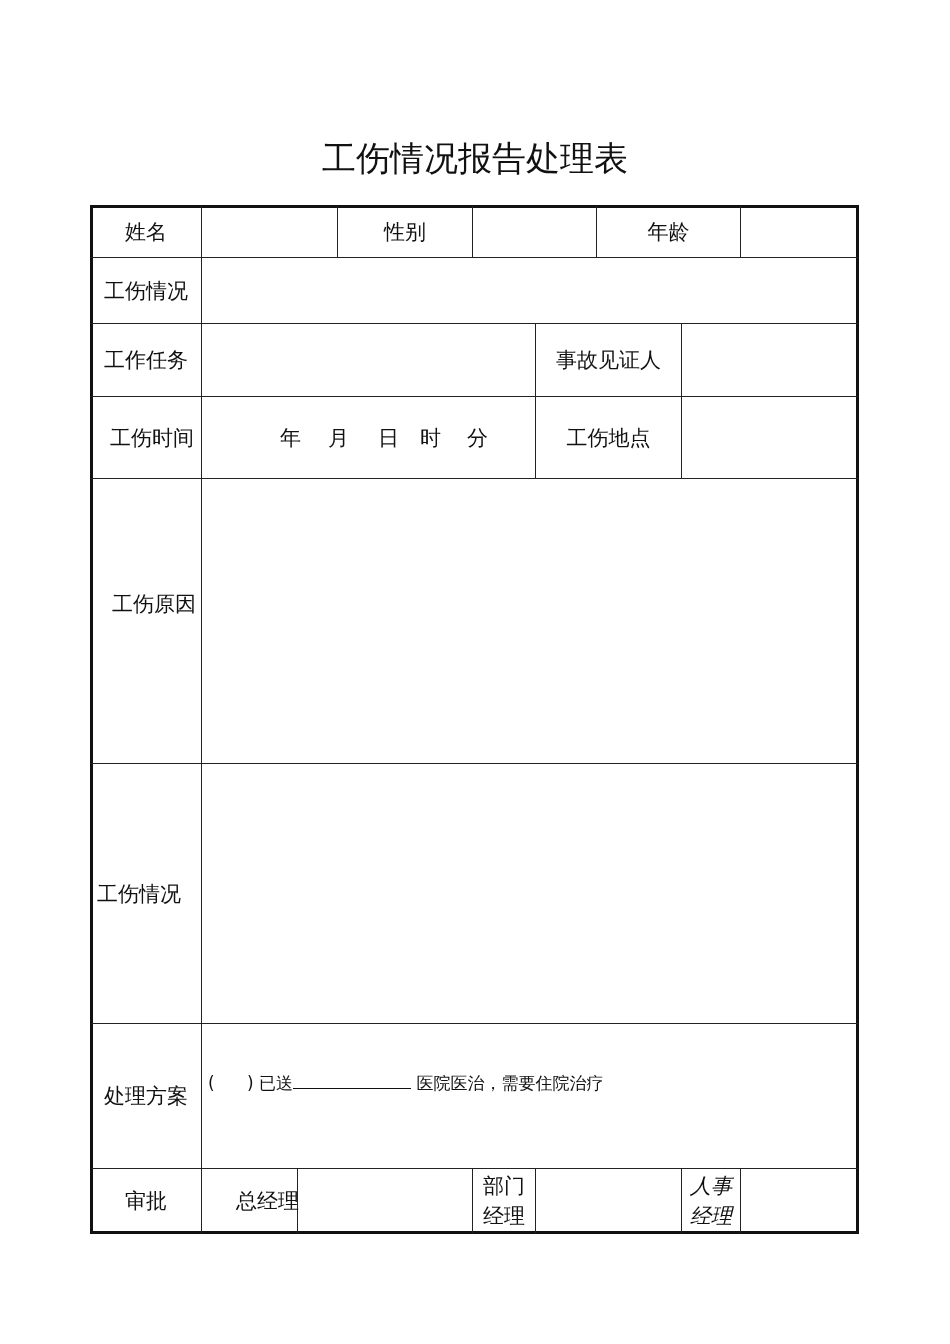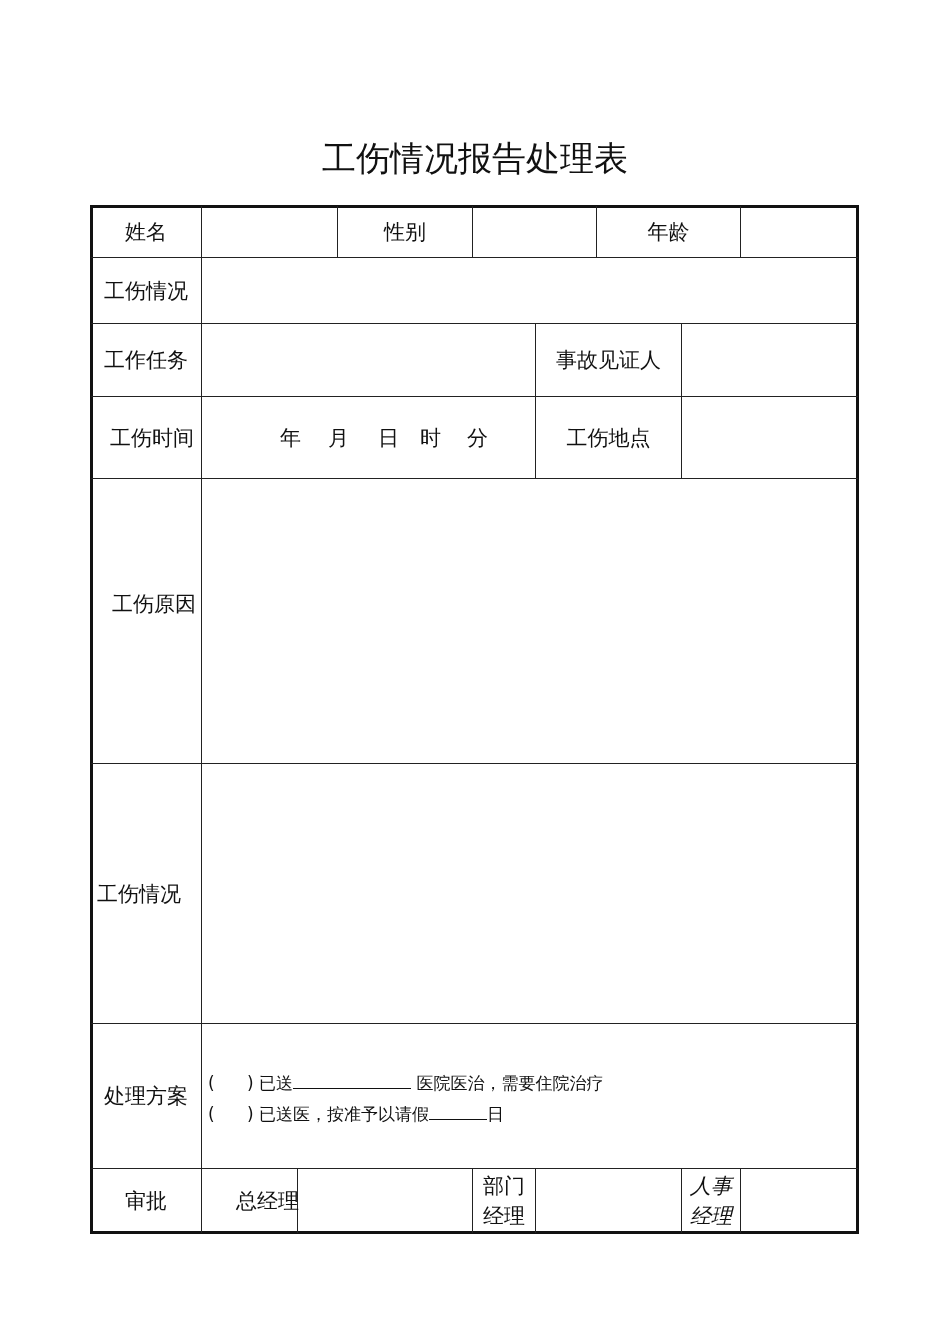--- a/index.html
+++ b/index.html
@@ -70,21 +70,20 @@
 
 <div class="cell" style="left:91px;top:462px;width:110px;height:284px;padding-left:16px;">工伤原因</div>
 <div class="cell" style="left:202px;top:479px;width:656px;height:284px;"></div>
 
 <div class="cell" style="left:84px;top:764px;width:110px;height:259px;">工伤情况</div>
 <div class="cell" style="left:202px;top:764px;width:656px;height:259px;"></div>
 
 <div class="cell" style="left:91px;top:1024px;width:110px;height:144px;">处理方案</div>
 <div class="plan">
   <div class="ln"><span>(      ) 已送</span><span class="u" style="width:118px;"></span><span> 医院医治，需要住院治疗</span></div>
-  <div class="ln"><span>(      ) 已送医，按准予以请假</span><span class="u" style="width:58px;"></span><span>日</span></div>
 </div>
 
 <div class="cell" style="left:91px;top:1169px;width:110px;height:64px;">审批</div>
 <div class="cell" style="left:220px;top:1169px;width:95px;height:64px;">总经理</div>
 <div class="cell" style="left:298px;top:1169px;width:174px;height:64px;"></div>
 <div class="cell stack" style="left:473px;top:1169px;width:62px;height:64px;">
   <span>部门</span>
   <span>经理</span>
 </div>
 <div class="cell" style="left:536px;top:1169px;width:145px;height:64px;"></div>

